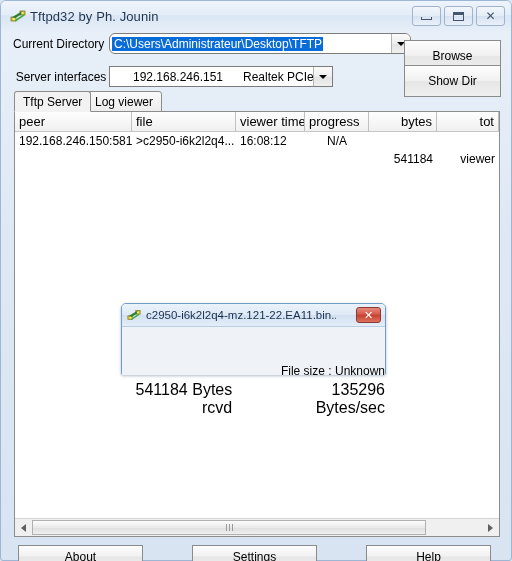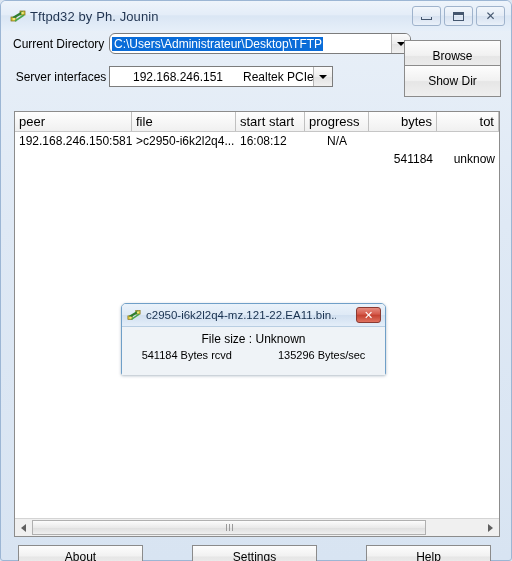--- a/index.html
+++ b/index.html
@@ -406,29 +406,31 @@
     font-family: "DejaVu Sans", sans-serif;
     line-height: 11px;
   }
   #dlg-body {
     padding-top: 5px;
     background: #eff3f7;
     height: 48px;
     box-sizing: border-box;
   }
   #dlg-filesize {
-    text-align: center;
+    text-align: right;
     font-size: 12px;
     margin-bottom: 3px;
+    margin-top: 32px;
   }
   #dlg-stats {
     display: flex;
     justify-content: center;
     gap: 46px;
-    font-size: 11px;
+    font-size: 16px;
+    text-align: right;
   }
 
   
   .tft-icon svg { display: block; }
 </style>
 </head>
 <body>
 
 <div id="app-window">
 
@@ -480,40 +482,44 @@
         </span>
         <span class="combo-arrow">
           <span class="arrow-down"></span>
         </span>
       </div>
     </div>
 
     <div class="side-btn" id="btn-browse">Browse</div>
     <div class="side-btn" id="btn-showdir">Show Dir</div>
 
+    <div id="tabstrip">
+      <div class="tab active" id="tab-tftp-server">Tftp Server</div>
+      <div class="tab" id="tab-log-viewer">Log viewer</div>
+    </div>
 
     <div id="listpanel">
 
       <div id="list-header">
         <div class="col-head c-peer">peer</div>
         <div class="col-head c-file">file</div>
-        <div class="col-head c-start">start start</div>
+        <div class="col-head c-start">viewer time</div>
         <div class="col-head c-progress">progress</div>
         <div class="col-head c-bytes right">bytes</div>
         <div class="col-head c-total right">tot</div>
       </div>
 
       <div id="list-rows">
         <div class="list-row">
           <div class="cell c-peer">192.168.246.150:58121</div>
           <div class="cell c-file">&gt;c2950-i6k2l2q4...</div>
           <div class="cell c-start">16:08:12</div>
           <div class="cell c-progress center">N/A</div>
           <div class="cell c-bytes right">541184</div>
-          <div class="cell c-total right">unknow</div>
+          <div class="cell c-total right">viewer</div>
         </div>
       </div>
 
       <div id="hscroll">
         <div class="sb-arrow">
           <span class="sb-tri-left"></span>
         </div>
         <div id="sb-track">
           <div id="sb-thumb">
             <span class="grip"></span>

